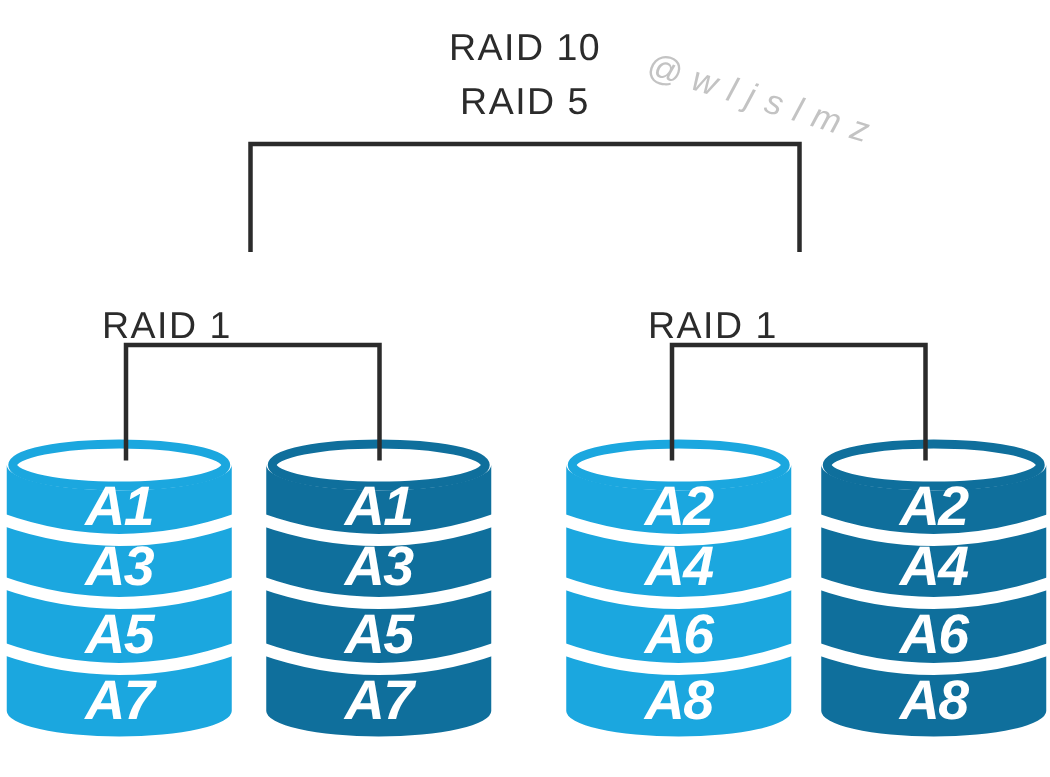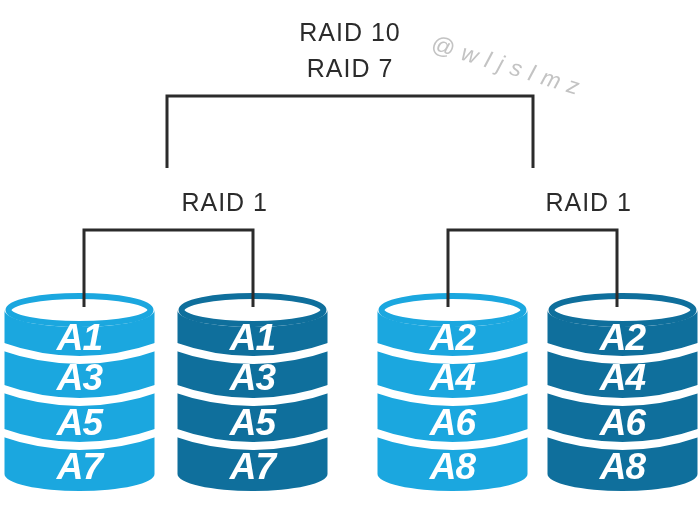--- a/index.html
+++ b/index.html
@@ -18,21 +18,21 @@
   .title-block{
     left:250px;top:14px;width:200px;text-align:center;
     font-size:25px;line-height:36px;letter-spacing:1px;color:var(--text);
   }
   .watermark{
     left:436px;top:30px;font-size:23px;font-style:italic;
     letter-spacing:8px;color:var(--watermark);
     transform:rotate(17deg);transform-origin:left top;white-space:nowrap;
   }
   .raid1-label{
-    top:188px;width:200px;text-align:right;
+    top:203px;width:200px;text-align:left;
     font-size:25px;letter-spacing:1px;color:var(--text);
   }
   .raid1-left{left:68px;}
   .raid1-right{left:432px;}
   .connectors{left:0;top:0;z-index:5;pointer-events:none;}
   .connectors path{stroke:var(--line);stroke-width:3;fill:none;}
   .disk{top:287px;width:151px;height:204px;font-style:italic;}
   .disk svg{display:block;overflow:visible;}
   .disk-light .band{fill:var(--disk-light);}
   .disk-dark .band{fill:var(--disk-dark);}
@@ -48,21 +48,21 @@
   .disk3{left:377px;}
   .disk4{left:547px;}
 </style>
 </head>
 <body>
 
 <div id="canvas">
 
   <div class="abs title-block">
     <div>RAID 10</div>
-    <div>RAID 7</div>
+    <div>RAID 5</div>
   </div>
 
   <div class="abs watermark">@wljslmz</div>
 
   <svg class="abs connectors" width="700" height="518" viewBox="0 0 700 518">
     <path d="M167,168 L167,96 L533,96 L533,168"></path>
     <path d="M84,307 L84,230 L253,230 L253,307"></path>
     <path d="M448,307 L448,230 L617,230 L617,307"></path>
   </svg>
 

